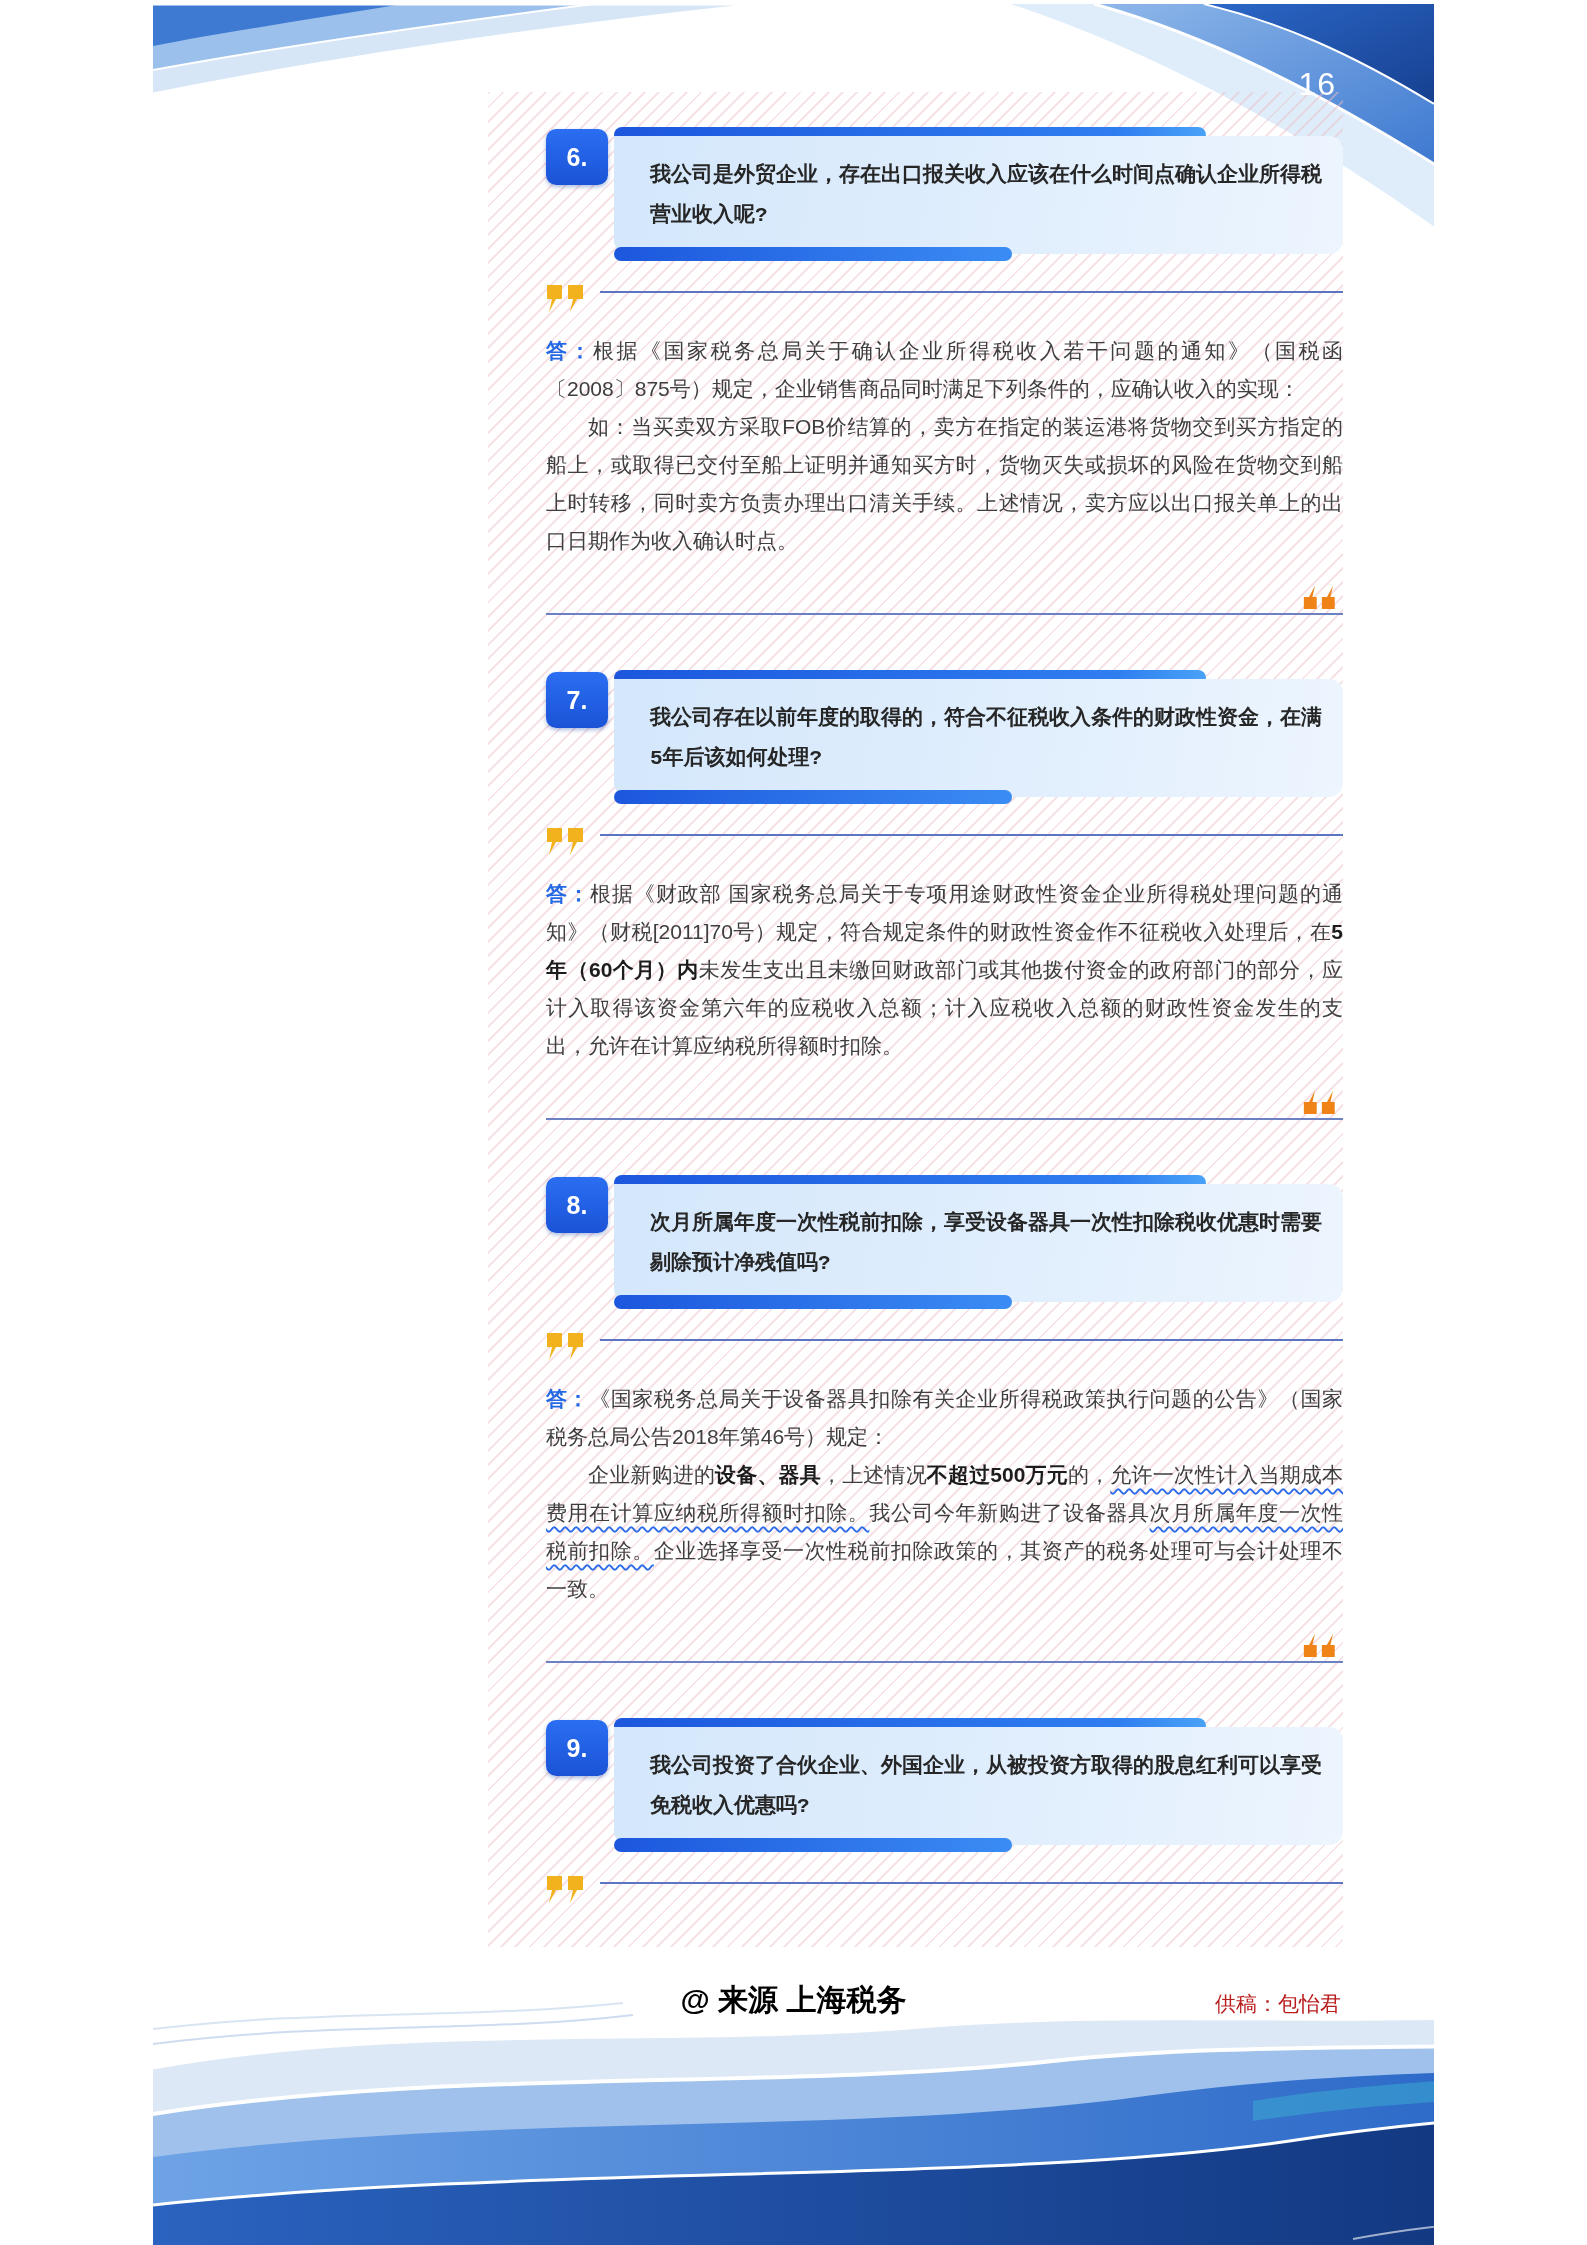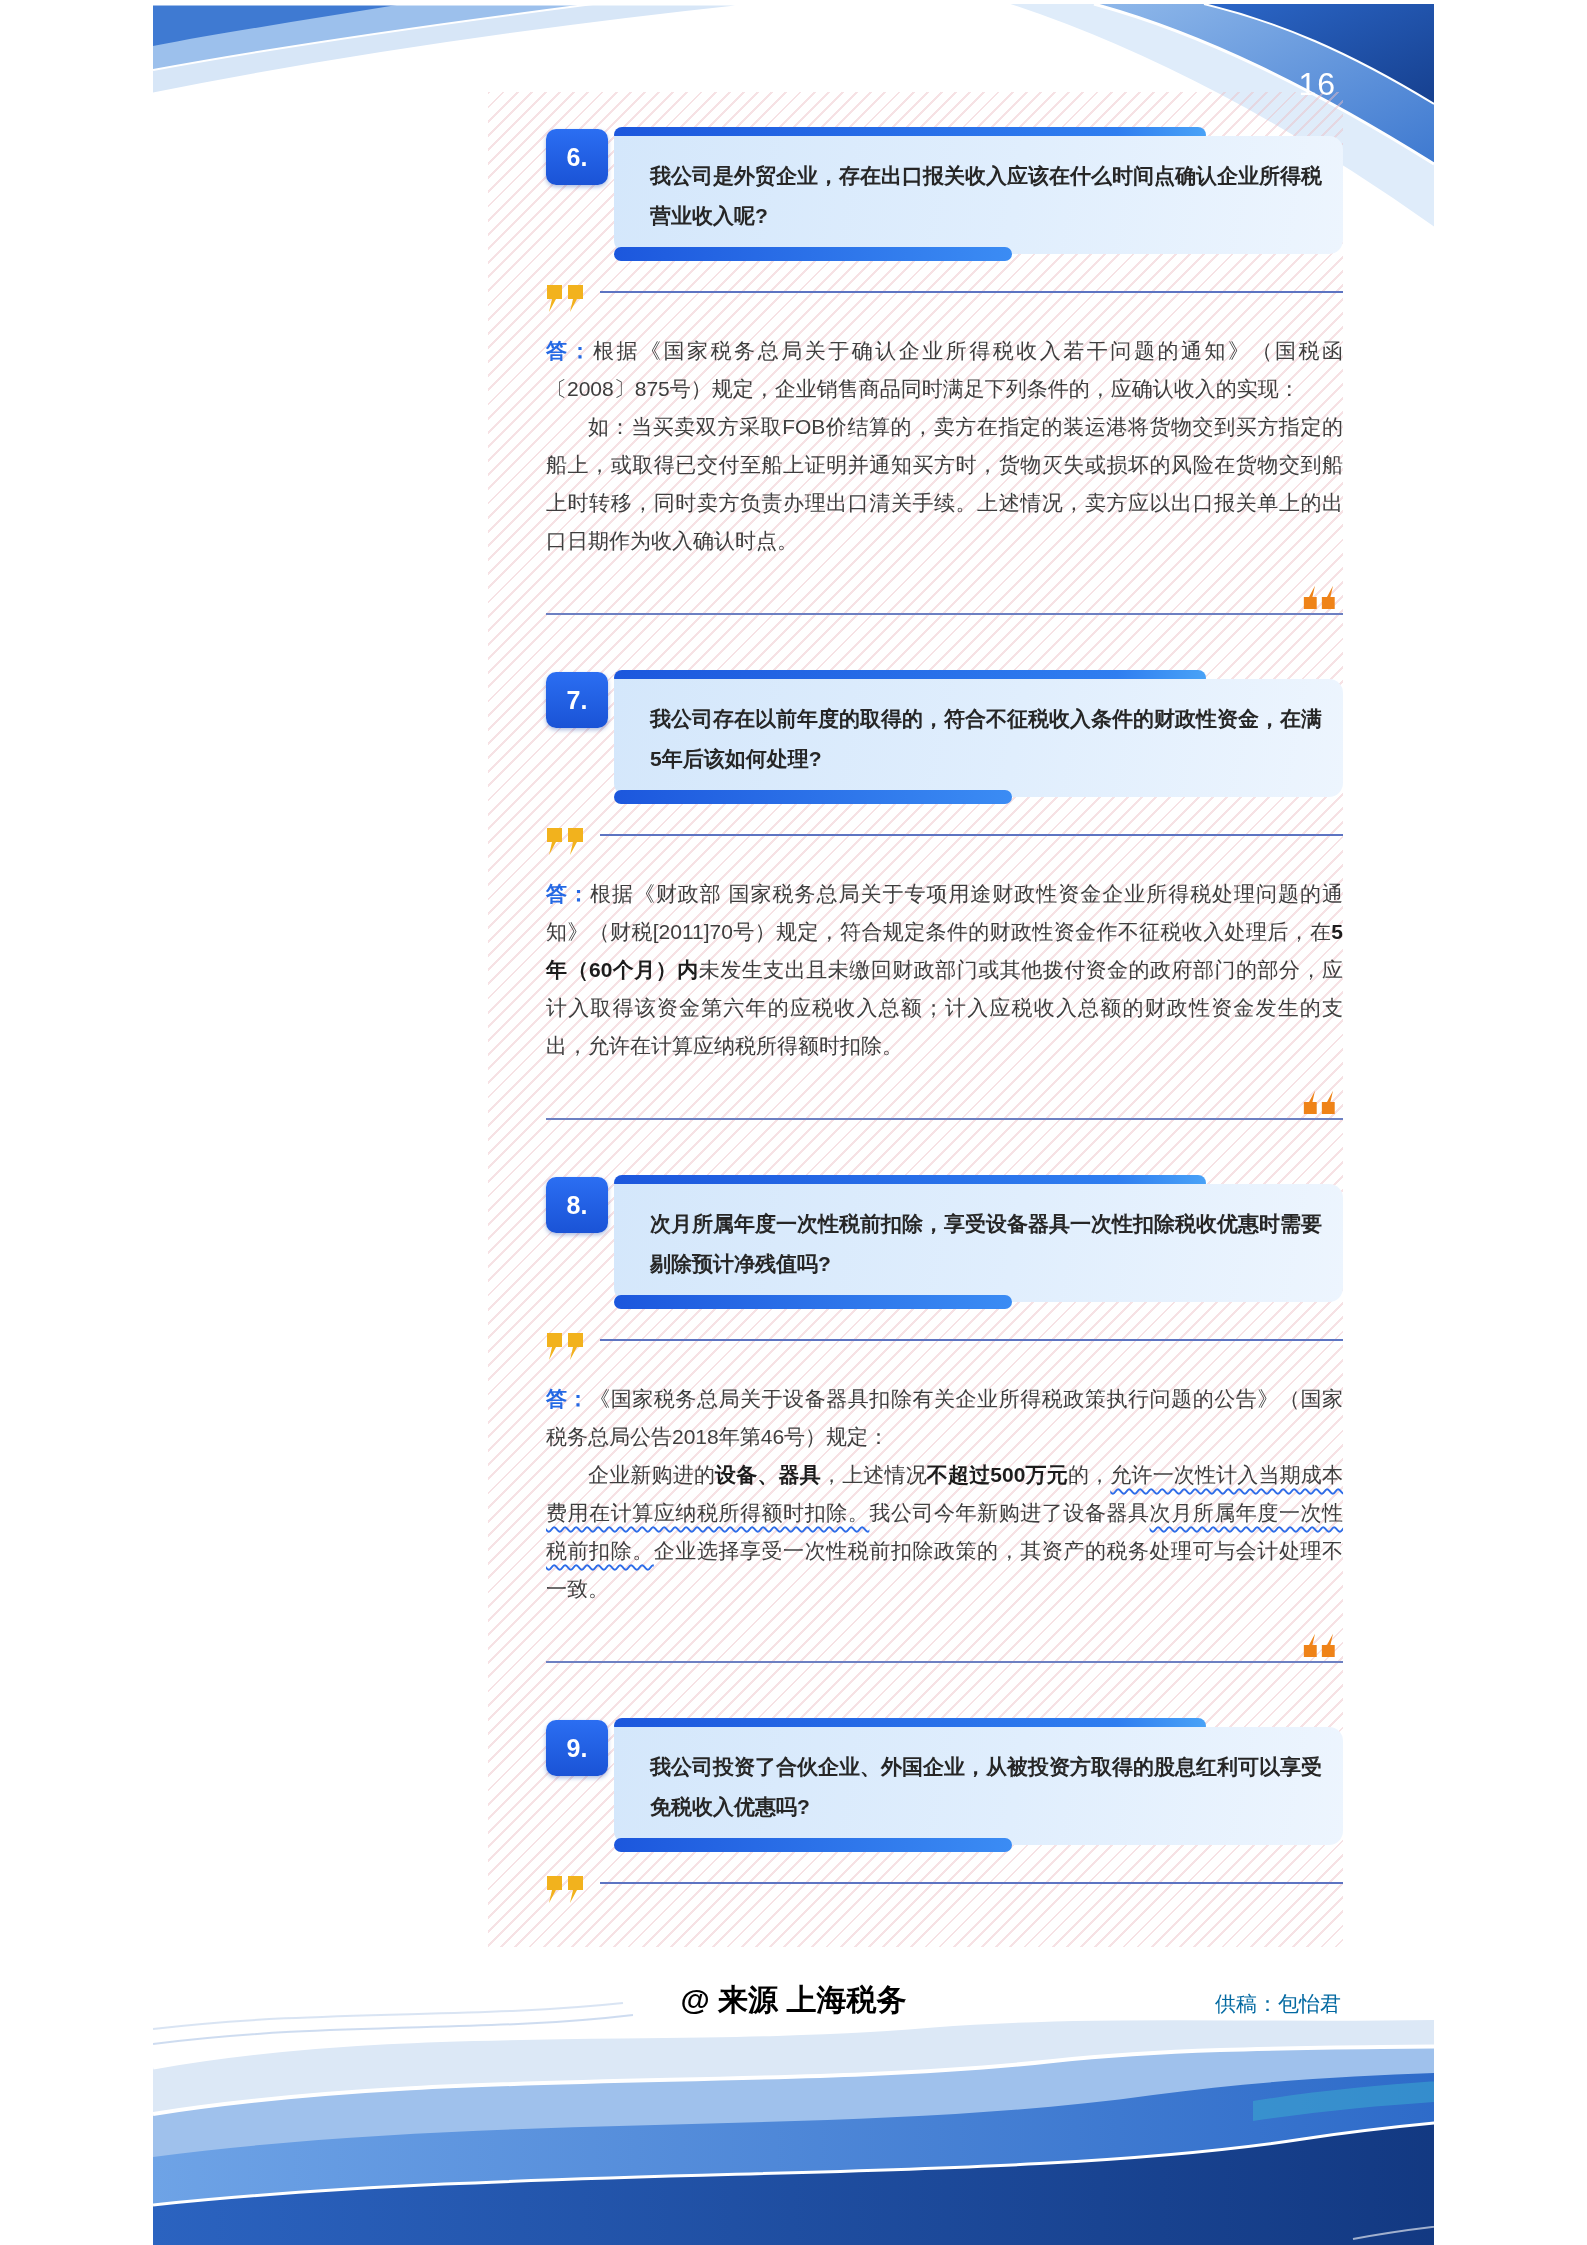--- a/index.html
+++ b/index.html
@@ -25,21 +25,21 @@
 
   
   .q-header{position:relative;margin-bottom:30px;}
   .q-topbar{position:absolute;top:-9px;left:68px;width:592px;height:16px;border-radius:8px;
     background:linear-gradient(90deg,#1c57dd 0%,#2f7ef0 85%,#49a2f7 100%);z-index:0;}
   .q-badge{position:absolute;top:-7px;left:0;width:62px;height:56px;border-radius:10px;
     background:linear-gradient(180deg,#2b6ef2,#1a53d6);color:#fff;font-weight:bold;font-size:25px;
     display:flex;align-items:center;justify-content:center;z-index:3;box-shadow:0 2px 4px rgba(20,60,160,.35);}
   .q-box{position:relative;z-index:1;margin-left:68px;
     background:linear-gradient(100deg,#d4e7fb 0%,#e0eefd 55%,#edf5fe 100%);
-    border-radius:0 14px 14px 14px;padding:20px 16px 18px 36px;min-height:80px;box-sizing:border-box;}
+    border-radius:0 14px 14px 14px;padding:20px 16px 18px 36px;min-height:80px;box-sizing:border-box;font-family:Liberation Mono, monospace;}
   .q-text{margin:0;font-size:21px;font-weight:bold;color:#262626;line-height:40px;}
   .q-bottombar{position:absolute;bottom:-7px;left:68px;width:398px;height:14px;border-radius:7px;
     background:linear-gradient(90deg,#1c57dd,#3b8cf4);z-index:2;}
 
   
   .quote-row{display:flex;align-items:flex-start;margin:0 0 16px 0;}
   .quote-row svg{flex:0 0 auto;}
   .quote-line{flex:1;height:2px;background:#5d74c2;margin:7px 0 0 12px;}
 
   
@@ -56,21 +56,21 @@
     background:linear-gradient(115deg,#c8e0f8 0%,#d9e9f9 30%,#e7e2f3 55%,#f2d8e6 78%,#e7e8f6 100%);}
   .list-item{margin:0;font-size:21px;line-height:38px;color:#3e3e3e;padding-left:30px;text-indent:-30px;text-align:justify;}
 
   
   .end-row{display:flex;justify-content:flex-end;align-items:flex-end;
     border-bottom:2px solid #6d80c2;padding:14px 4px 3px 0;margin-top:10px;}
 
   
   .footer-source{position:absolute;left:0;right:0;top:1976px;text-align:center;
     font-size:30px;font-weight:bold;color:#000000;z-index:6;}
-  .footer-contrib{position:absolute;left:1062px;top:1986px;font-size:21px;color:#0369a1;z-index:6;}
+  .footer-contrib{position:absolute;left:1062px;top:1986px;font-size:21px;color:#b91c1c;z-index:6;}
 </style>
 </head>
 <body>
 
 <div class="page">
 
   <svg class="deco deco-tl" width="640" height="95" viewBox="0 0 640 95">
     <path d="M0,0 H610 C420,20 200,50 0,90 Z" fill="#d7e6f7"></path>
     <path d="M0,0 H440 C300,18 130,42 0,66 Z" fill="#9cc0ec"></path>
     <path d="M0,0 H250 C165,14 72,28 0,42 Z" fill="#3f7ad2"></path>

